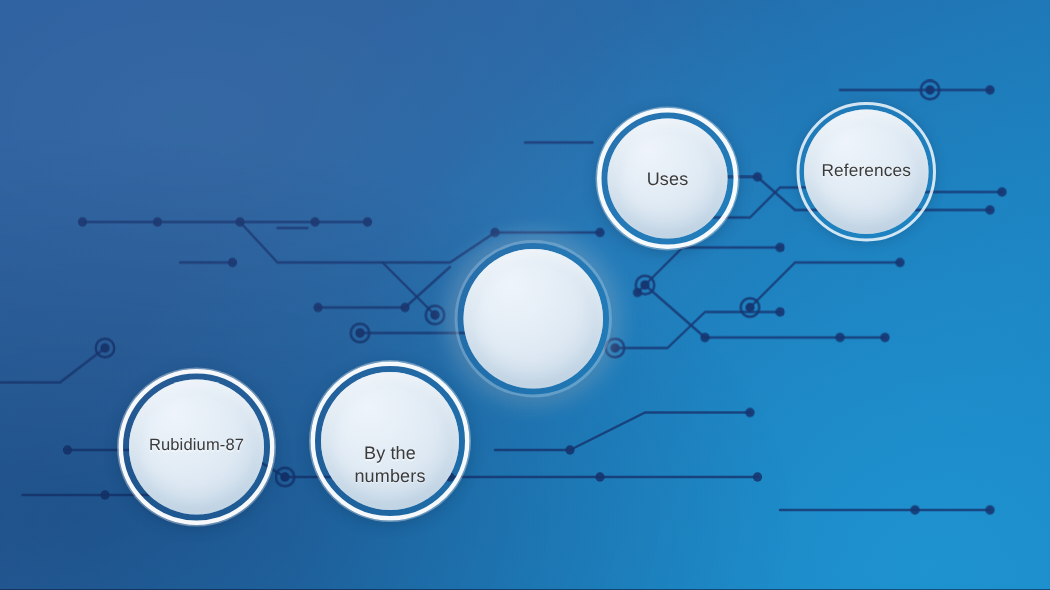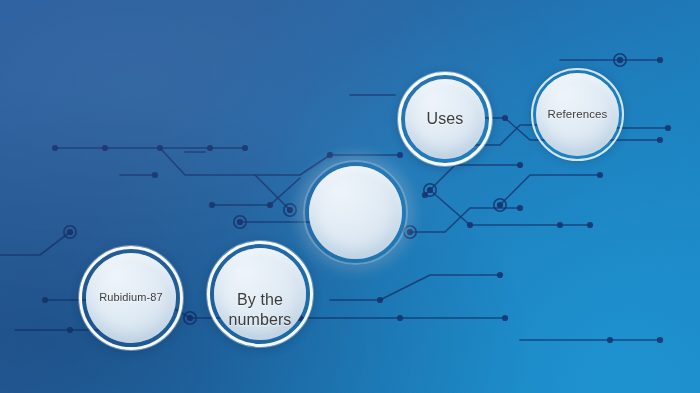--- a/index.html
+++ b/index.html
@@ -182,37 +182,37 @@
         <circle cx="620" cy="60" r="2.6" fill="#16306a"></circle>
       </g>
     </svg>
 
   <div id="grain"></div>
 
   <div id="nodes-layer">
       <div class="node ring-thick" style="left: 398px; top: 72px; width: 94px; height: 94px;">
         <div class="halo"></div>
         <div class="disc" style="inset: 7px;"></div>
-        <div class="label" style="font-size: 16px;">Uses</div>
+        <div class="label" style="font-size: 12px;">Uses</div>
       </div>
       <div class="node ring-thin" style="left: 531px; top: 68px; width: 93px; height: 93px;">
         <div class="halo"></div>
         <div class="disc" style="inset: 5px;"></div>
         <div class="label" style="font-size: 11.5px;">References</div>
       </div>
       <div class="node ring-glow" style="left: 303px; top: 160px; width: 105px; height: 105px;">
         <div class="halo"></div>
         <div class="disc" style="inset: 6px;"></div>
       </div>
       <div class="node ring-thick" style="left: 79px; top: 246px; width: 104px; height: 104px;">
         <div class="halo"></div>
         <div class="disc" style="inset: 7px;"></div>
         <div class="label" style="font-size: 11px;">Rubidium-87</div>
       </div>
       <div class="node ring-thick" style="left: 207px; top: 241px; width: 106px; height: 106px;">
         <div class="halo"></div>
         <div class="disc" style="inset: 7px;"></div>
-        <div class="label" style="font-size: 16px; margin-top: 32px;">By the
+        <div class="label" style="font-size: 12px; margin-top: 32px;">By the
 numbers</div>
       </div>
     </div>
 
 </div>
 
 </body></html>

